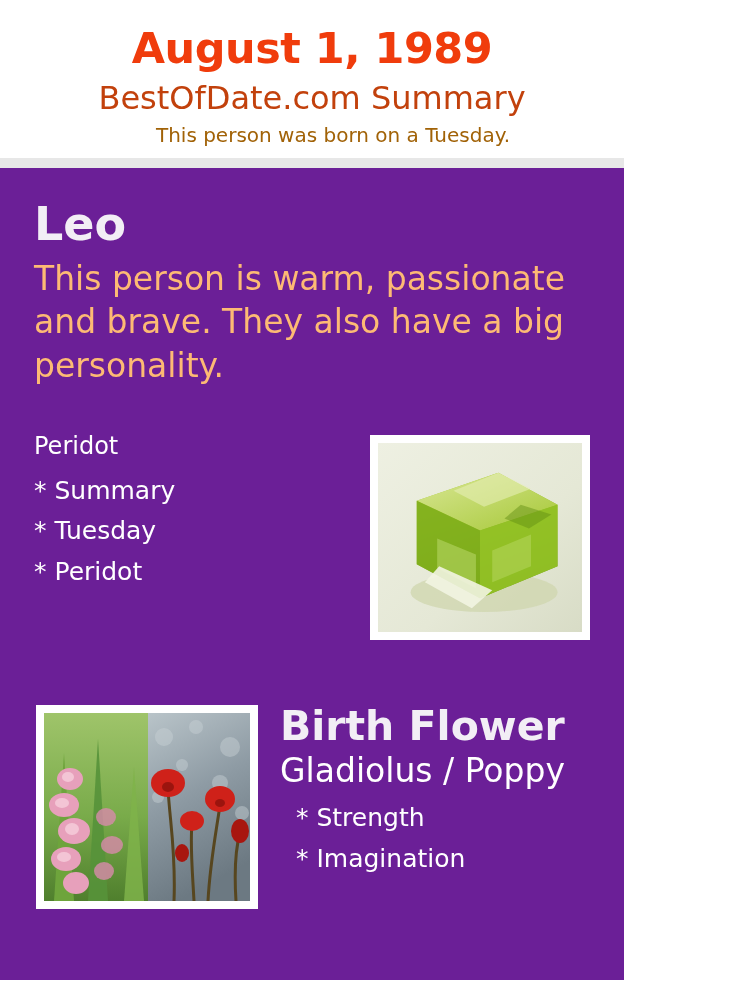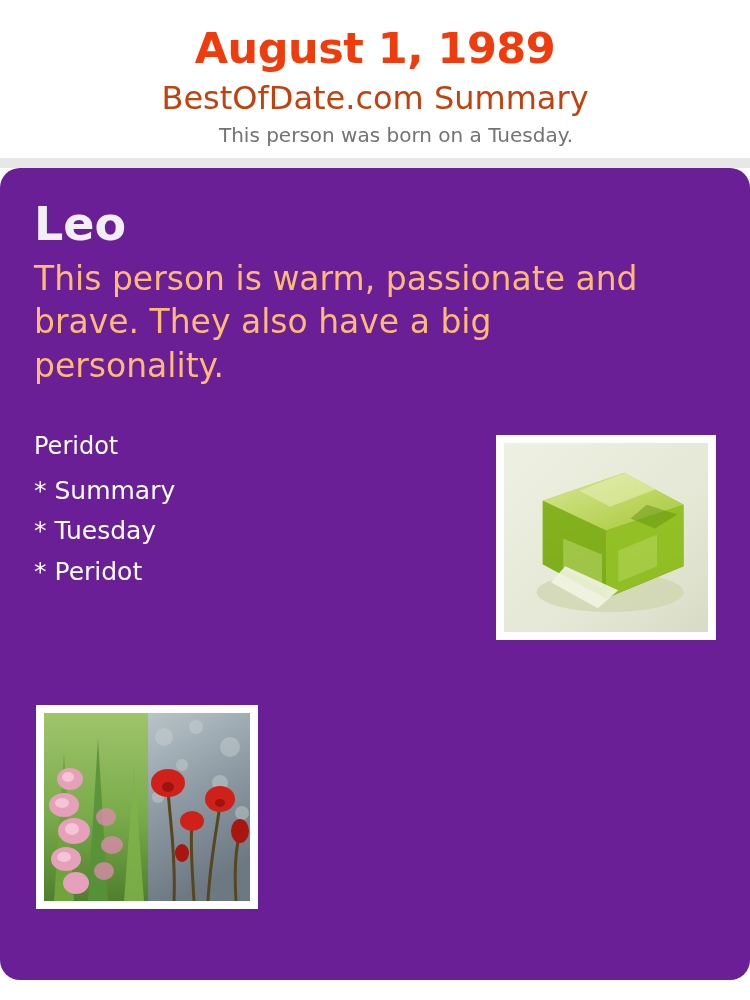--- a/index.html
+++ b/index.html
@@ -7,21 +7,21 @@
     padding: 0;
   }
   body {
     width: 750px;
     height: 1000px;
     background: #ffffff;
     font-family: "DejaVu Sans", sans-serif;
     overflow: hidden;
   }
   .page {
-    width: 750px;
+    width: 624px;
     height: 1000px;
     position: relative;
     background: #ffffff;
   }
 
   
   .header {
     background: #ffffff;
     padding: 20px 0 12px 0;
     text-align: center;
@@ -35,42 +35,41 @@
     margin: 6px 0 10px 0;
   }
   .header-sub {
     color: #c2410c;
     font-size: 32px;
     font-weight: normal;
     line-height: 1.1;
     margin: 0 0 8px 0;
   }
   .header-note {
-    color: #737373;
+    color: #a16207;
     font-size: 20px;
     line-height: 1.1;
     margin: 0;
     padding-left: 42px;
   }
   .divider-grey {
     height: 10px;
     background: #e7e7e7;
     width: 100%;
   }
 
   
   .body-panel {
     background: #6b1f97;
     width: 100%;
     height: 812px;
     box-sizing: border-box;
     padding: 26px 34px 0 34px;
     position: relative;
     color: #ffffff;
-    border-radius: 20px;
   }
   .sign-name {
     font-size: 46px;
     font-weight: bold;
     color: #f2eef5;
     margin: 6px 0 8px 0;
     line-height: 1.05;
   }
   .sign-desc {
     font-size: 33px;
@@ -288,16 +287,24 @@
             <ellipse cx="124" cy="74" rx="6" ry="5"></ellipse>
             <ellipse cx="176" cy="90" rx="5" ry="4"></ellipse>
           </g>
           <g fill="#a8160f">
             <ellipse cx="196" cy="118" rx="9" ry="12"></ellipse>
             <ellipse cx="138" cy="140" rx="7" ry="9"></ellipse>
           </g>
         </svg>
       </div>
 
+      <div class="flower-text">
+        <div class="flower-title">Birth Flower</div>
+        <div class="flower-value">Gladiolus / Poppy</div>
+        <div class="flower-bullets">
+          <div class="bullet">* Strength</div>
+          <div class="bullet">* Imagination</div>
+        </div>
+      </div>
     </div>
 
   </div>
 </div>
 
 </body></html>

